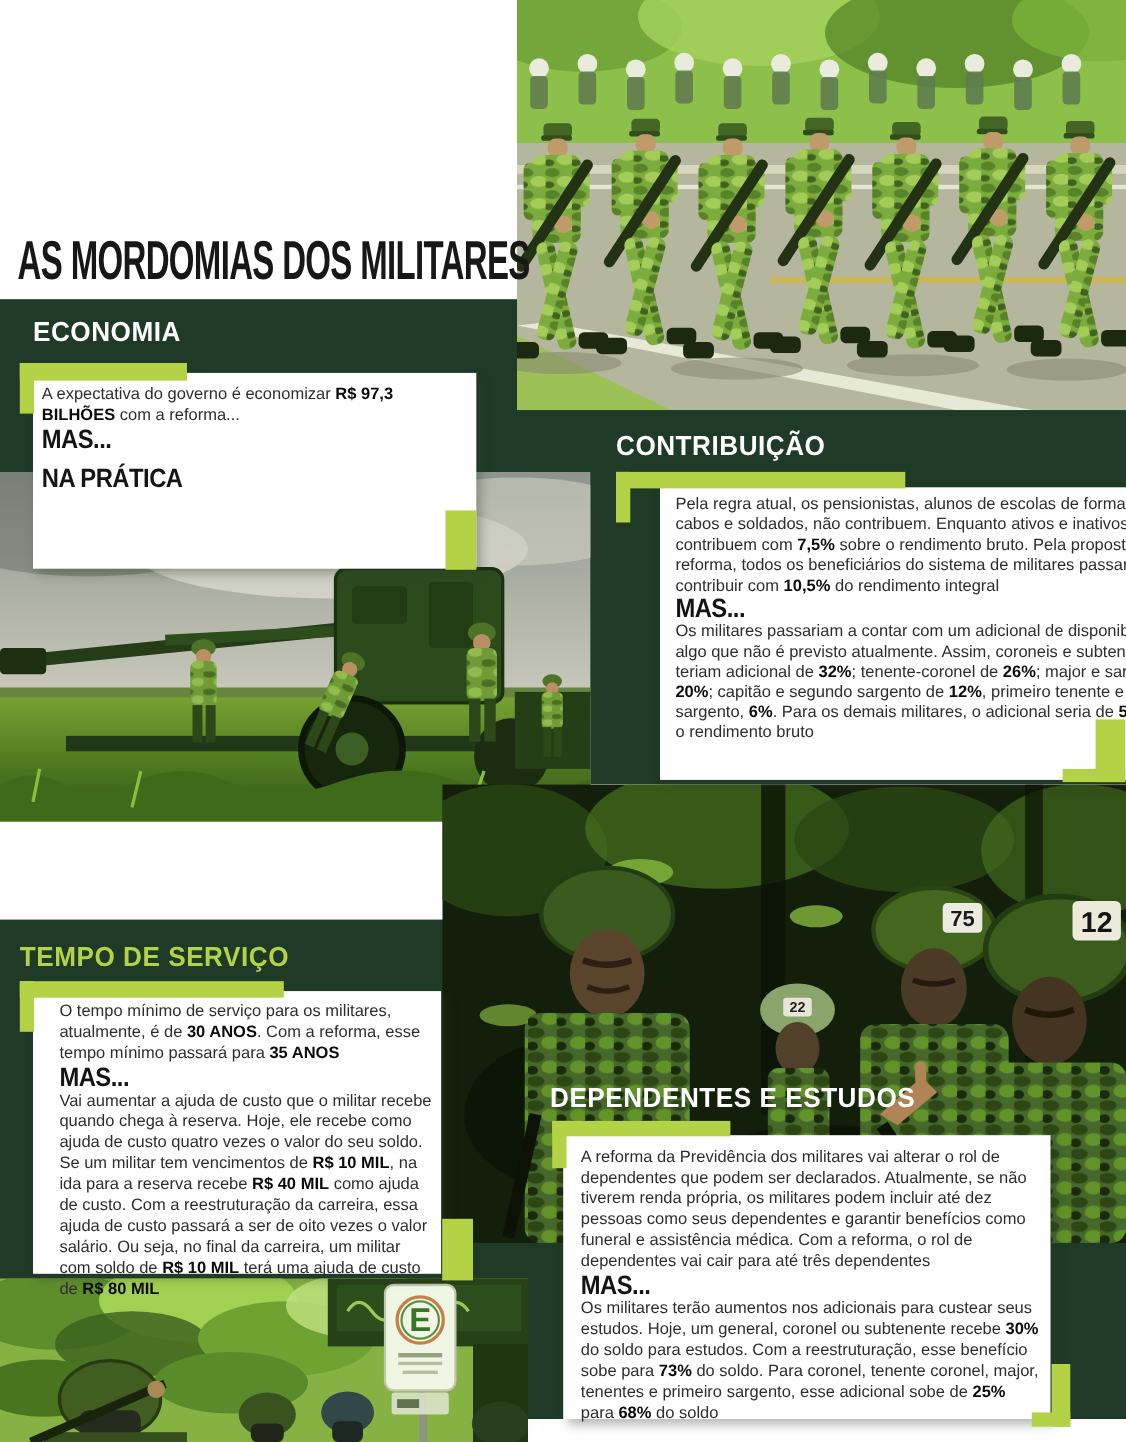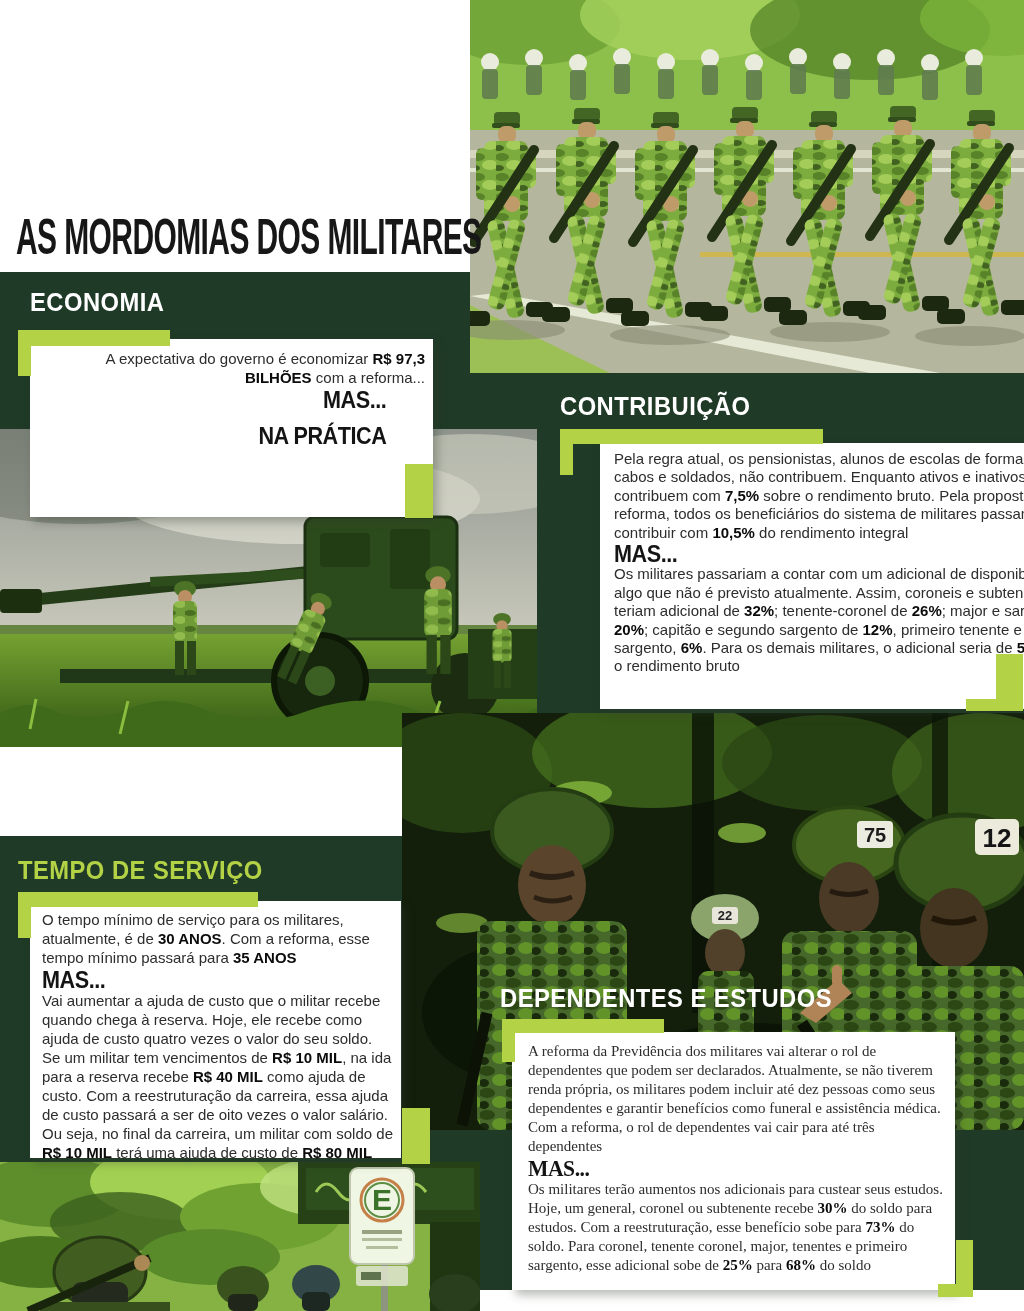--- a/index.html
+++ b/index.html
@@ -29,27 +29,27 @@
   #band-tempo{left:0;top:836px;width:403px;height:329px;}
   #band-dep{left:403px;top:1124px;width:621px;height:166px;}
   #photo-marching{left:470px;top:0;width:554px;height:373px;}
   #photo-artillery{left:0;top:429px;width:537px;height:318px;}
   #photo-combat{left:402px;top:713px;width:622px;height:417px;}
   #photo-street{left:0;top:1162px;width:480px;height:149px;}
   #eco-head{left:30px;top:288px;}
   #con-head{left:560px;top:392px;}
   #tem-head{left:18px;top:856px;}
   #dep-head{left:500px;top:984px;}
-  #box-eco{left:30px;top:339px;width:403px;height:178px;text-align:right;}
+  #box-eco{left:30px;top:339px;width:403px;height:178px;}
   #box-con{left:600px;top:443px;width:498px;height:266px;}
   #box-tem{left:30px;top:901px;width:371px;height:257px;}
-  #box-dep{left:512px;top:1032px;width:443px;height:258px;font-family:Liberation Serif, serif;}
+  #box-dep{left:512px;top:1032px;width:443px;height:258px;}
   #box-eco .inner{padding:10px 8px 0 8px;}
   #box-con .inner{padding:7px 8px 0 14px;line-height:18.4px;}
-  #box-tem .inner{padding:9px 8px 0 12px;}
+  #box-tem .inner{padding:9px 8px 0 24px;}
   #box-dep .inner{padding:10px 10px 0 16px;}
   
   #a-eco-h{left:18px;top:330px;width:152px;height:16px;}
   #a-eco-v{left:18px;top:330px;width:13px;height:46px;}
   #a-eco-br{left:405px;top:464px;width:28px;height:54px;}
   #a-con-h{left:560px;top:429px;width:263px;height:15px;}
   #a-con-v{left:560px;top:429px;width:13px;height:46px;}
   #a-con-brv{left:996px;top:654px;width:27px;height:57px;}
   #a-con-brf{left:966px;top:699px;width:57px;height:12px;}
   #a-tem-h{left:18px;top:892px;width:240px;height:15px;}

